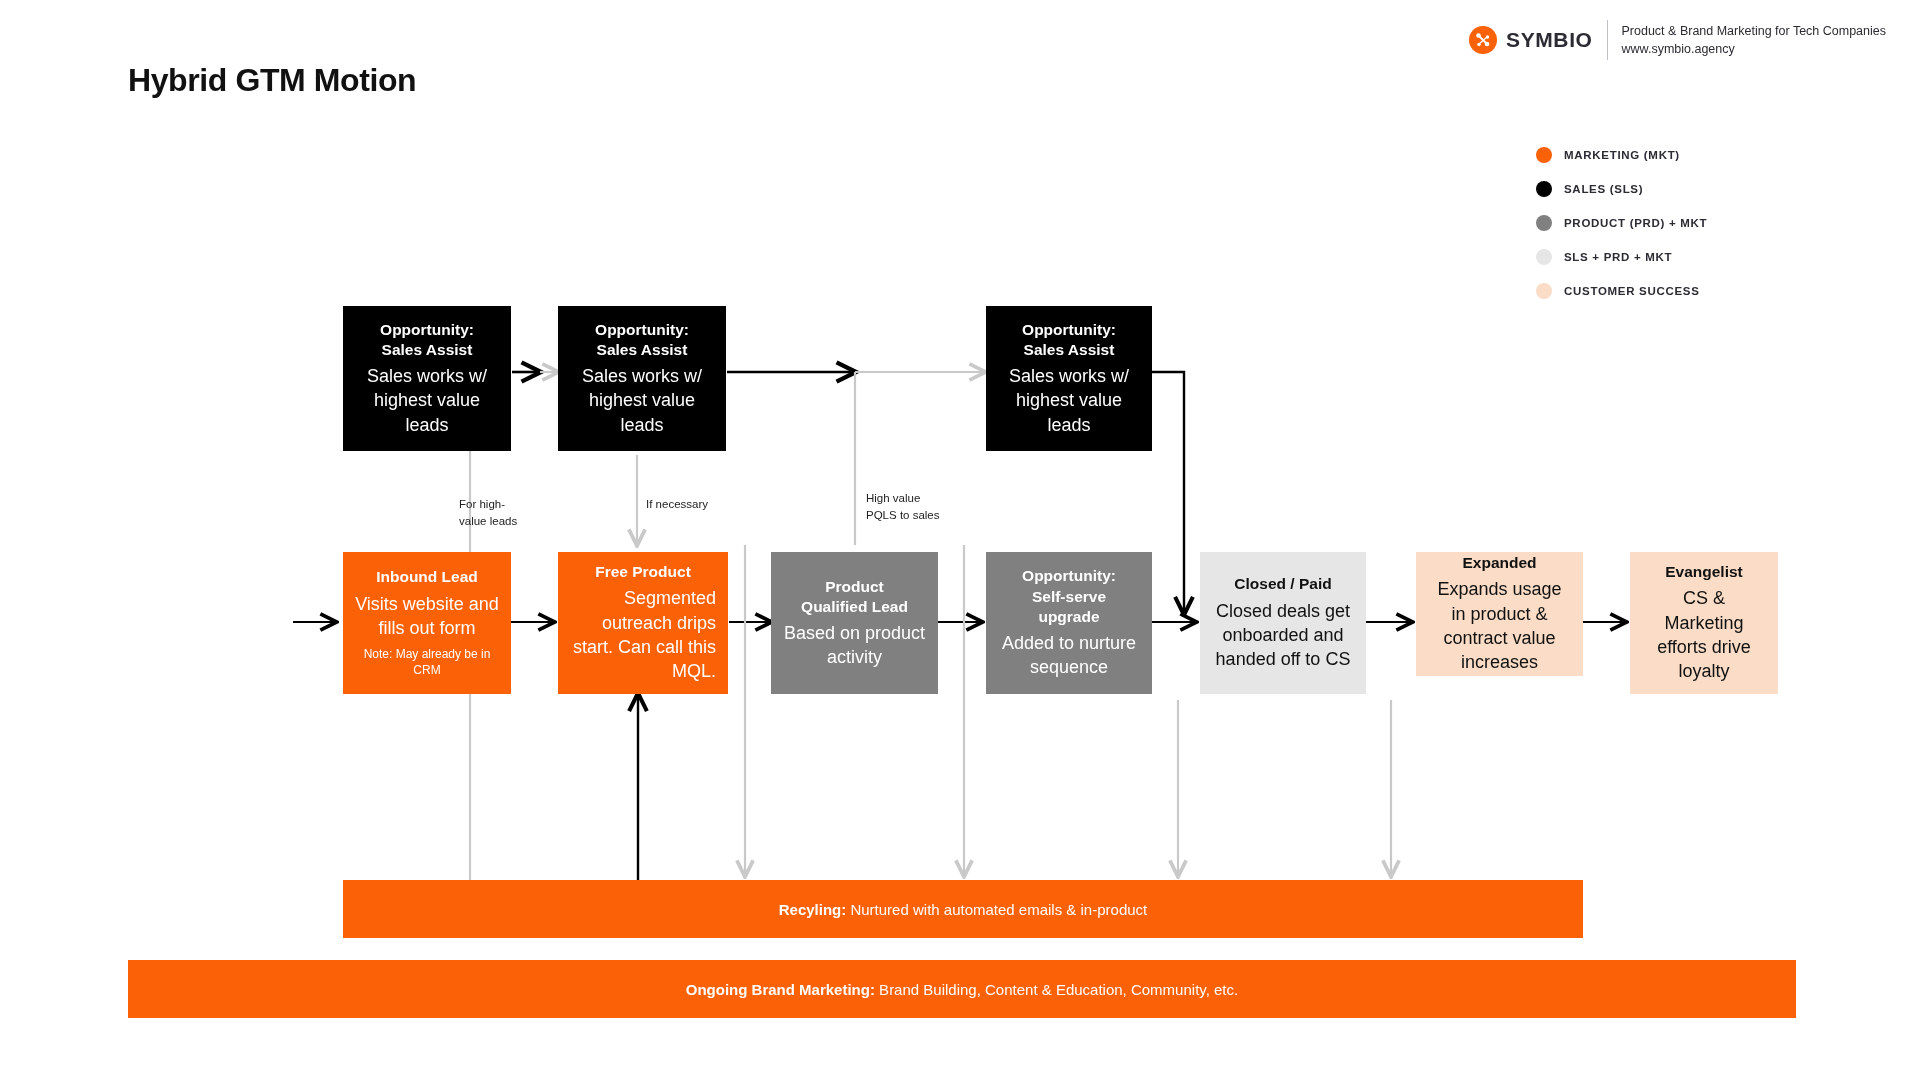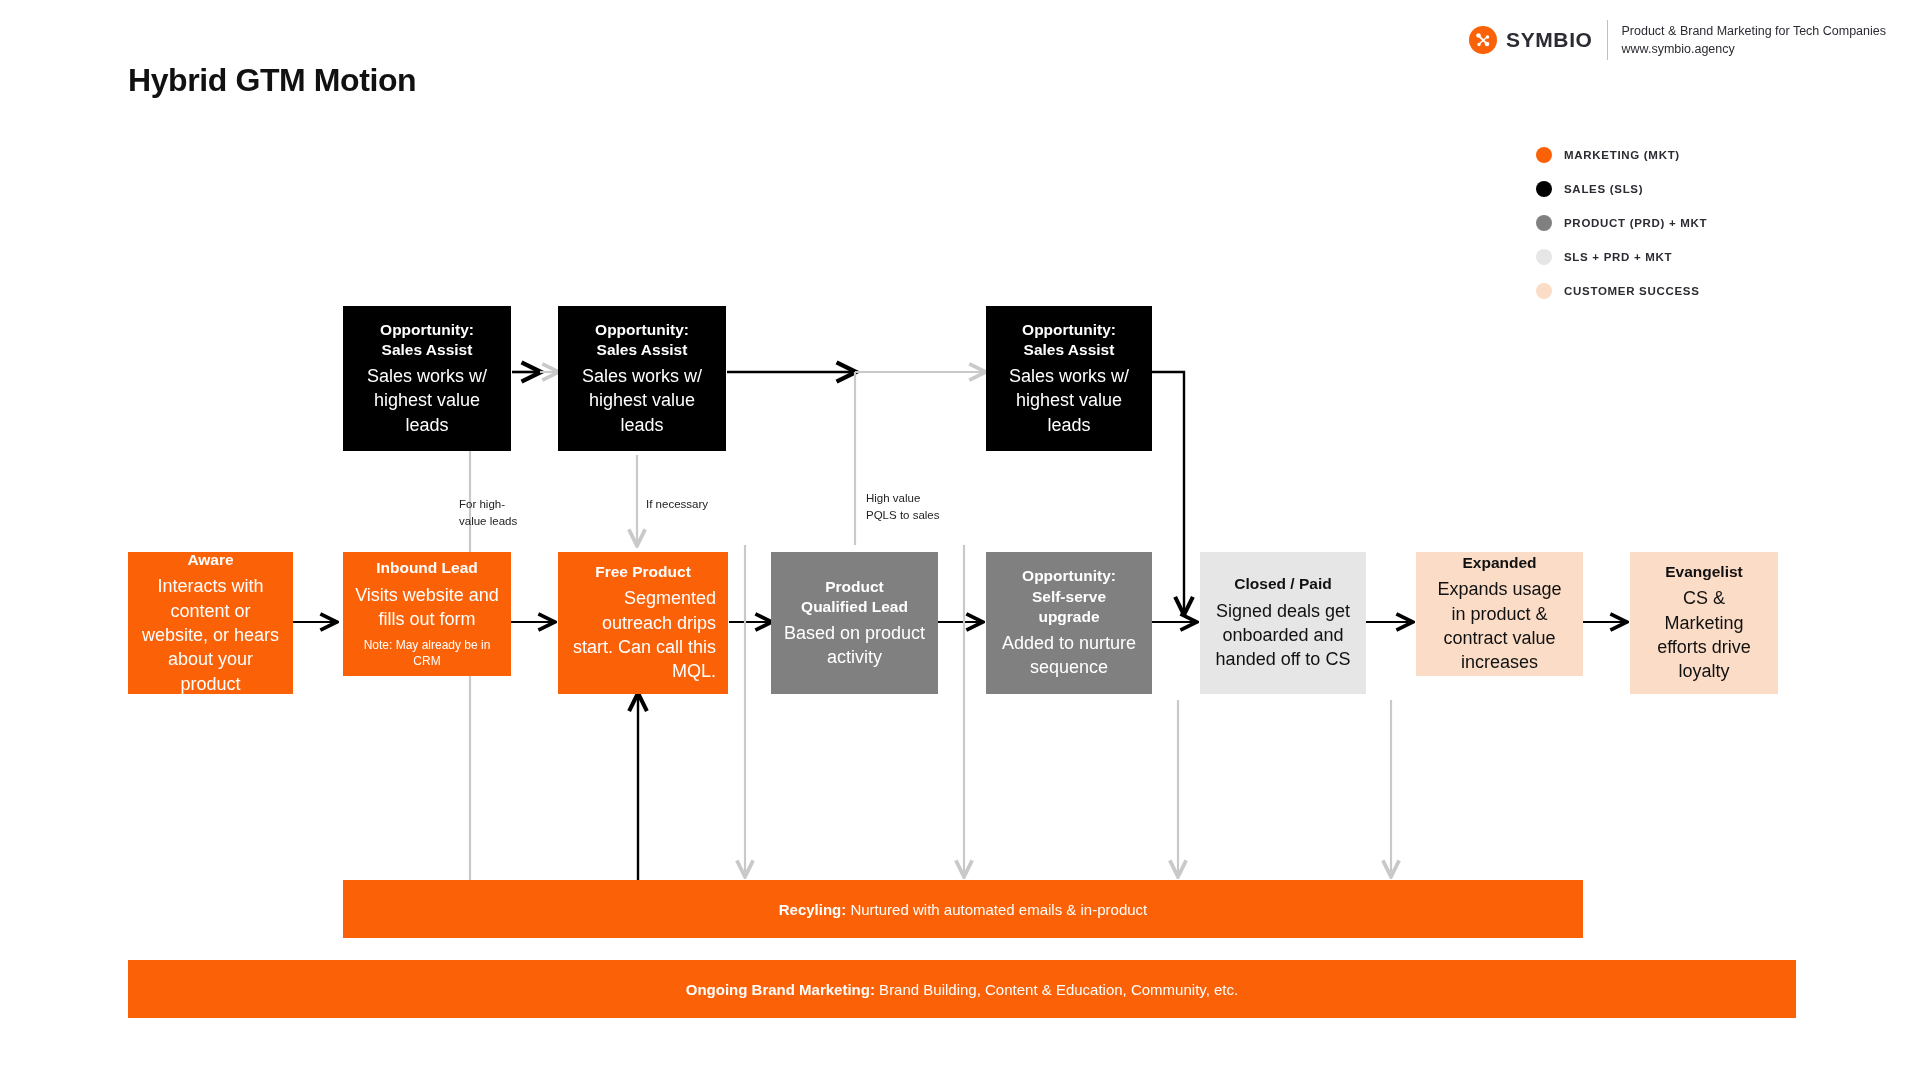--- a/index.html
+++ b/index.html
@@ -183,26 +183,22 @@
     <div class="node-title">Sales Assist</div>
     <div class="node-sub">Sales works w/ highest value leads</div>
   </div>
 
   <div class="conn-label" style="left:450px; top:496px; width:96px;margin-left:9px;">For high-
 value leads</div>
   <div class="conn-label" style="left:646px; top:496px; width:110px;">If necessary</div>
   <div class="conn-label" style="left:866px; top:490px; width:110px;">High value
 PQLS to sales</div>
 
-  <div class="node n-orange" style="left:128px; top:552px; width:165px; height:142px;">
-    <div class="node-title">Aware</div>
-    <div class="node-sub">Interacts with content or website, or hears about your product</div>
-  </div>
-
-  <div class="node n-orange" style="left:343px; top:552px; width:168px; height:124px;">
+
+  <div class="node n-orange" style="left:343px; top:552px; width:168px; height:142px;">
     <div class="node-title">Inbound Lead</div>
     <div class="node-sub">Visits website and fills out form</div>
     <div class="node-note">Note: May already be in CRM</div>
   </div>
 
   <div class="node n-orange" style="left:558px; top:552px; width:170px; height:142px;text-align:right;">
     <div class="node-title">Free Product</div>
     <div class="node-sub">Segmented outreach drips start. Can call this MQL.</div>
   </div>
 
@@ -214,21 +210,21 @@
 
   <div class="node n-gray" style="left:986px; top:552px; width:166px; height:142px;">
     <div class="node-title">Opportunity:</div>
     <div class="node-title">Self-serve</div>
     <div class="node-title">upgrade</div>
     <div class="node-sub">Added to nurture sequence</div>
   </div>
 
   <div class="node n-light" style="left:1200px; top:552px; width:166px; height:142px;">
     <div class="node-title">Closed / Paid</div>
-    <div class="node-sub">Signed deals get onboarded and handed off to CS</div>
+    <div class="node-sub">Closed deals get onboarded and handed off to CS</div>
   </div>
 
   <div class="node n-peach" style="left:1416px; top:552px; width:167px; height:124px;">
     <div class="node-title">Expanded</div>
     <div class="node-sub">Expands usage in product &amp; contract value increases</div>
   </div>
 
   <div class="node n-peach" style="left:1630px; top:552px; width:148px; height:142px;">
     <div class="node-title">Evangelist</div>
     <div class="node-sub">CS &amp; Marketing efforts drive loyalty</div>

